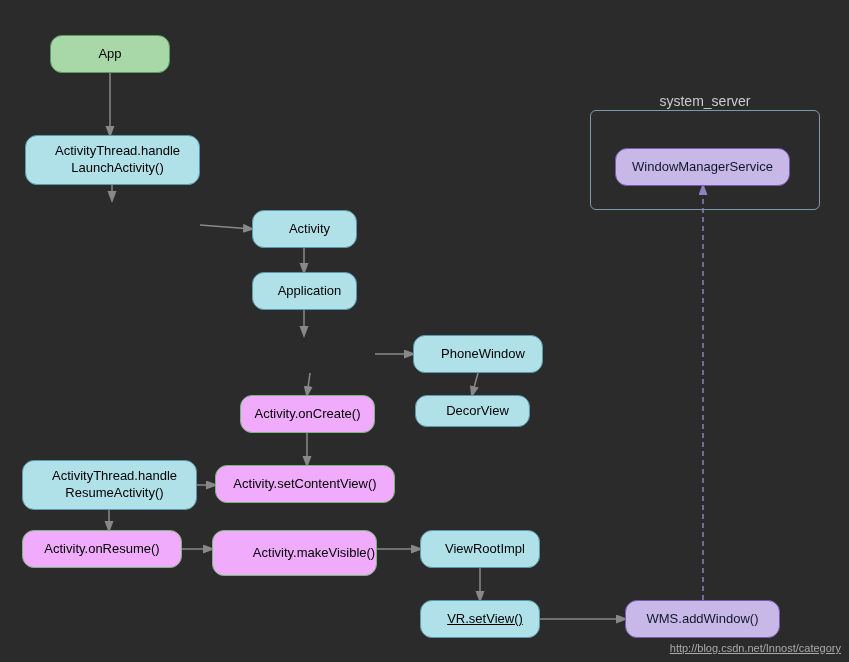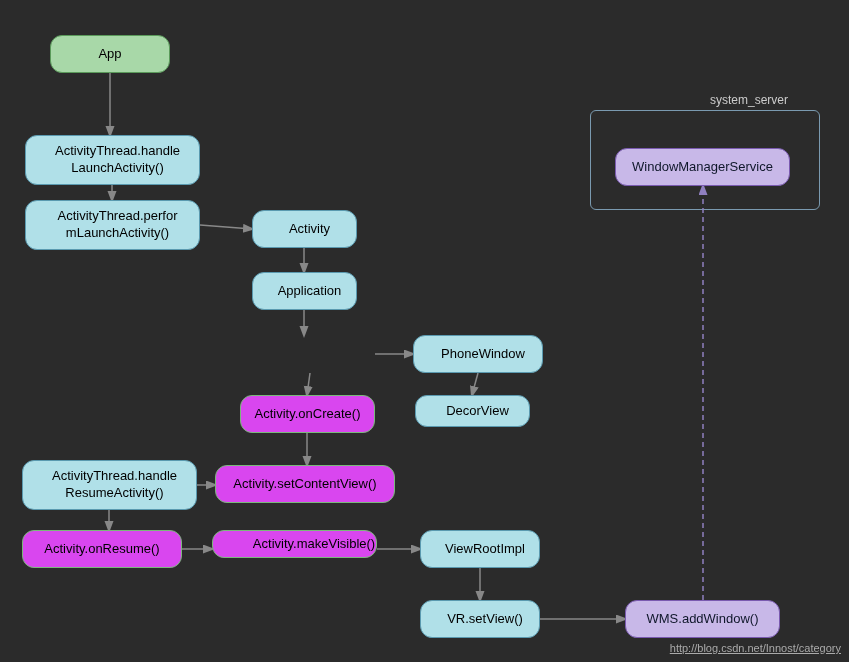--- a/index.html
+++ b/index.html
@@ -34,44 +34,43 @@
       border-color: #5a9a5a;
       color: #000;
     }
     .node-cyan {
       background: #b0e0e8;
       border-color: #5a9ab0;
       color: #000;
       padding-left: 18px;
     }
     .node-light-green {
-      background: #d946ef;
+      background: #f0abfc;
       border-color: #7ab87a;
       color: #000;
     }
     .node-purple {
       background: #c8b8e8;
       border-color: #7a5ab0;
       color: #0f172a;
     }
     .container-box {
       position: absolute;
       border: 1.5px solid #7a9ab0;
       border-radius: 6px;
       background: transparent;
     }
     .container-label {
       position: absolute;
       top: -18px;
       left: 50%;
       transform: translateX(-50%);
-      font-size: 12px;
+      font-size: 14px;
       color: #cccccc;
       white-space: nowrap;
-      margin-left: 44px;
     }
     svg.arrows {
       position: absolute;
       top: 0; left: 0;
       width: 849px;
       height: 662px;
       pointer-events: none;
     }
     .watermark {
       position: absolute;
@@ -137,24 +136,20 @@
 
   <div class="node node-green" style="left:50px; top:35px; width:120px; height:38px;">
     <span>App</span>
   </div>
 
   <div class="node node-cyan" style="left:25px; top:135px; width:175px; height:50px;">
     <span style="white-space:pre-line;">ActivityThread.handle
 LaunchActivity()</span>
   </div>
 
-  <div class="node node-cyan" style="left:25px; top:200px; width:175px; height:50px;">
-    <span style="white-space:pre-line;">ActivityThread.perfor
-mLaunchActivity()</span>
-  </div>
 
   <div class="node node-cyan" style="left:252px; top:210px; width:105px; height:38px;">
     <span>Activity</span>
   </div>
 
   <div class="node node-cyan" style="left:252px; top:272px; width:105px; height:38px;">
     <span>Application</span>
   </div>
 
 
@@ -176,29 +171,29 @@
   </div>
 
   <div class="node node-light-green" style="left:215px; top:465px; width:180px; height:38px;">
     <span>Activity.setContentView()</span>
   </div>
 
   <div class="node node-light-green" style="left:22px; top:530px; width:160px; height:38px;">
     <span>Activity.onResume()</span>
   </div>
 
-  <div class="node node-light-green" style="left:212px; top:530px; width:165px; height:28px;padding-left:47px;">
+  <div class="node node-light-green" style="left:212px; top:530px; width:165px; height:46px;padding-left:47px;">
     <span>Activity.makeVisible()</span>
   </div>
 
   <div class="node node-cyan" style="left:420px; top:530px; width:120px; height:38px;">
     <span>ViewRootImpl</span>
   </div>
 
-  <div class="node node-cyan" style="left:420px; top:600px; width:120px; height:38px;">
+  <div class="node node-cyan" style="left:420px; top:600px; width:120px; height:38px;text-decoration:underline;">
     <span>VR.setView()</span>
   </div>
 
   <div class="node node-purple" style="left:625px; top:600px; width:155px; height:38px;">
     <span>WMS.addWindow()</span>
   </div>
 
   <div class="node node-purple" style="left:615px; top:148px; width:175px; height:38px;">
     <span>WindowManagerService</span>
   </div>

